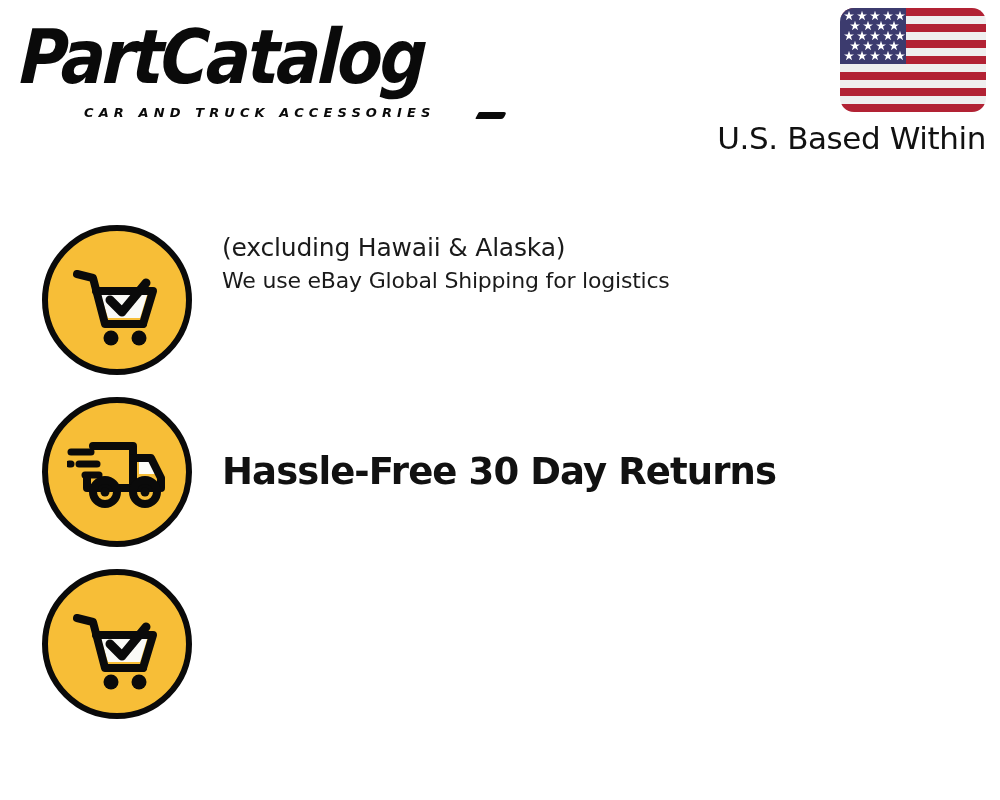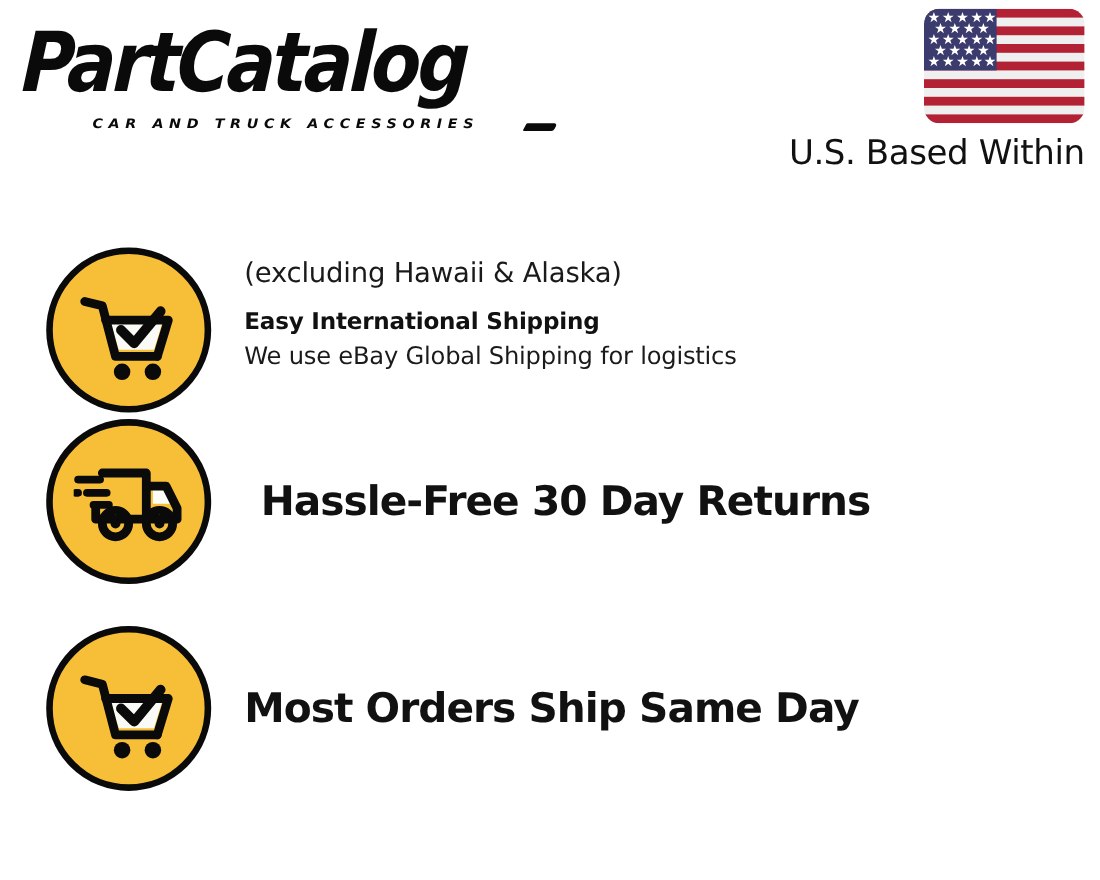--- a/index.html
+++ b/index.html
@@ -103,21 +103,21 @@
     width: 1000px;
   }
   .feature-row {
     position: absolute;
     left: 42px;
     width: 940px;
     display: flex;
     align-items: flex-start;
   }
   #row-0 { top: 0px; }
-  #row-1 { top: 156px; gap: 15px; }
+  #row-1 { top: 172px; }
   #row-2 { top: 344px; }
 
   .icon-badge {
     flex: 0 0 auto;
     width: 150px;
     height: 150px;
     border-radius: 50%;
     background: #F7BE37;
     border: 6px solid #0a0a0a;
     box-sizing: border-box;
@@ -263,21 +263,20 @@
         <path d="M27 39 L84 39 L74 72" fill="none" stroke="#0a0a0a" stroke-width="8" stroke-linecap="round" stroke-linejoin="round"></path>
 
         <path d="M41 48 L53 60 L77 31" fill="none" stroke="#0a0a0a" stroke-width="9" stroke-linecap="round" stroke-linejoin="round"></path>
 
         <circle cx="42" cy="86" r="7.5" fill="#0a0a0a"></circle>
         <circle cx="70" cy="86" r="7.5" fill="#0a0a0a"></circle>
       </svg>
     </div>
     <div class="feature-text">
       <div class="feature-sub">(excluding Hawaii &amp; Alaska)</div>
-      <div class="feature-sub2-strong">Easy International Shipping</div>
       <div class="feature-sub3">We use eBay Global Shipping for logistics</div>
     </div>
   </div>
 
   <div class="feature-row single" id="row-1">
     <div class="icon-badge">
       <svg width="100" height="84" viewBox="0 0 100 84" aria-hidden="true">
 
         <polygon points="72,30 83,30 88,44 72,44" fill="#FDFDF8"></polygon>
 
@@ -306,19 +305,15 @@
     <div class="icon-badge">
       <svg width="96" height="96" viewBox="0 0 96 96" aria-hidden="true">
         <polygon points="31,40 79,40 71,66 39,66" fill="#FAFAF7"></polygon>
         <path d="M8 22 L24 26 L36 72 L74 72" fill="none" stroke="#0a0a0a" stroke-width="8" stroke-linecap="round" stroke-linejoin="round"></path>
         <path d="M27 39 L84 39 L74 72" fill="none" stroke="#0a0a0a" stroke-width="8" stroke-linecap="round" stroke-linejoin="round"></path>
         <path d="M41 48 L53 60 L77 31" fill="none" stroke="#0a0a0a" stroke-width="9" stroke-linecap="round" stroke-linejoin="round"></path>
         <circle cx="42" cy="86" r="7.5" fill="#0a0a0a"></circle>
         <circle cx="70" cy="86" r="7.5" fill="#0a0a0a"></circle>
       </svg>
     </div>
-    <div class="feature-text">
-      <div class="feature-title">Most Orders Ship Same Day</div>
-
-    </div>
   </div>
 
 </div>
 
 </body></html>

